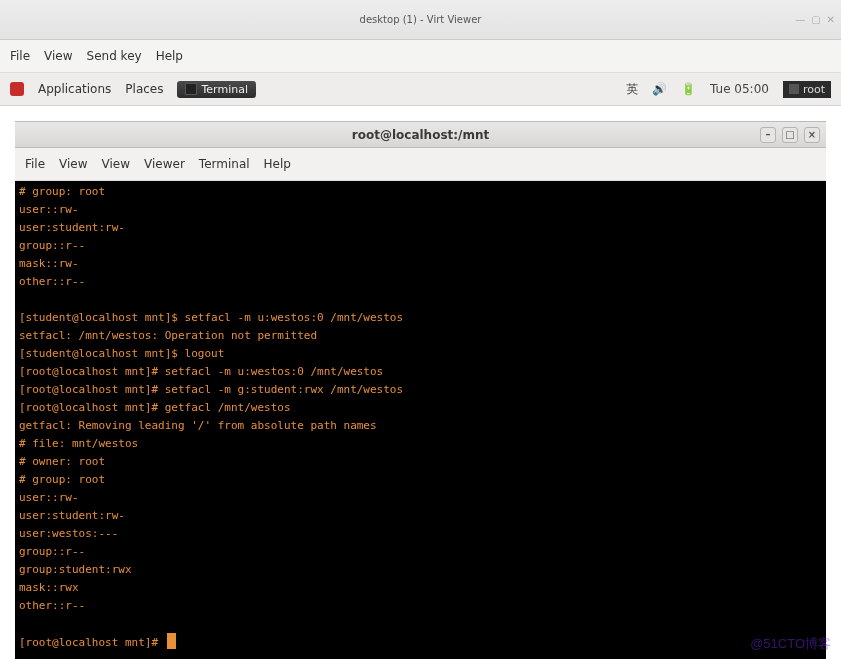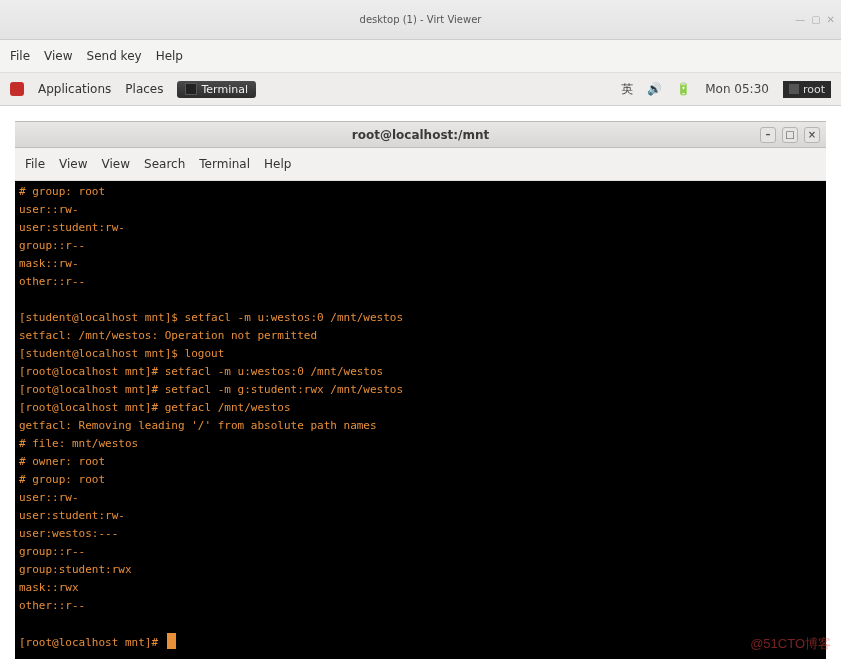--- a/index.html
+++ b/index.html
@@ -136,21 +136,21 @@
   .cursor {
     display:inline-block;
     width:9px;height:16px;
     background:#e88f3a;
     vertical-align:text-bottom;
     margin-left:2px;
   }
   .watermark {
     position:absolute;
     right:10px; bottom:6px;
-    color:#ef4444;
+    color:#6d28d9;
     font-size:13px;
     opacity:0.5;
     font-family:sans-serif;
   }
 </style>
 </head>
 <body>
 
 <div class="virt-titlebar">
   <span>desktop (1) - Virt Viewer</span>
@@ -175,42 +175,42 @@
     <span>Places</span>
     <span class="taskbar-item">
       <span class="ticon"></span>
       <span>Terminal</span>
     </span>
   </div>
   <div class="gnome-right">
     <span class="tray-icon">英</span>
     <span class="tray-icon">🔊</span>
     <span class="tray-icon">🔋</span>
-    <span class="tray-icon">Mon 05:30</span>
+    <span class="tray-icon">Tue 05:00</span>
     <span class="user">
       <span class="uicon"></span>
       <span>root</span>
     </span>
   </div>
 </div>
 
 <div class="term-window">
   <div class="term-titlebar">
     <span>root@localhost:/mnt</span>
     <div class="twinbtns">
       <span class="tbtn">–</span>
       <span class="tbtn">□</span>
       <span class="tbtn">×</span>
     </div>
   </div>
   <div class="term-menubar">
     <span>File</span>
     <span>View</span>
     <span>View</span>
-    <span>Search</span>
+    <span>Viewer</span>
     <span>Terminal</span>
     <span>Help</span>
   </div>
   <div class="terminal" id="terminal-body"># group: root
 user::rw-
 user:student:rw-
 group::r--
 mask::rw-
 other::r--
 

